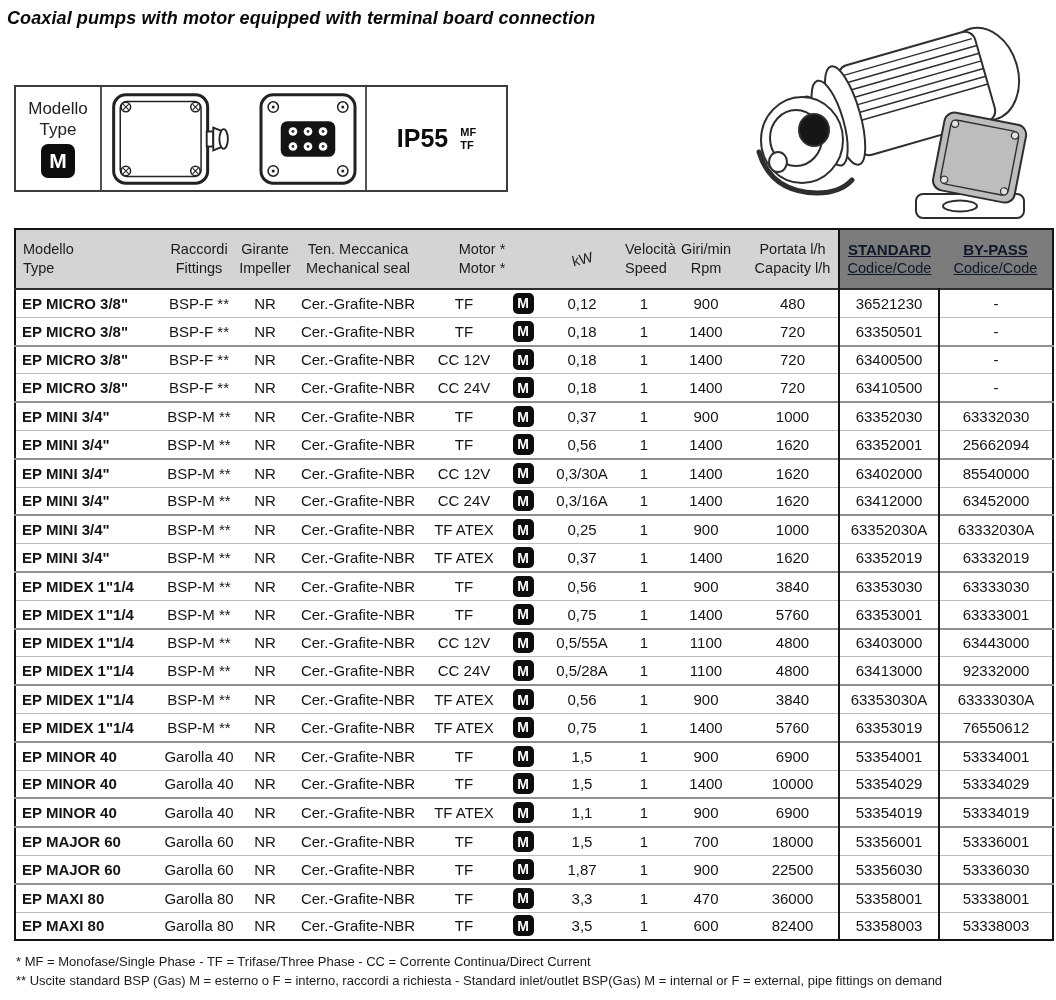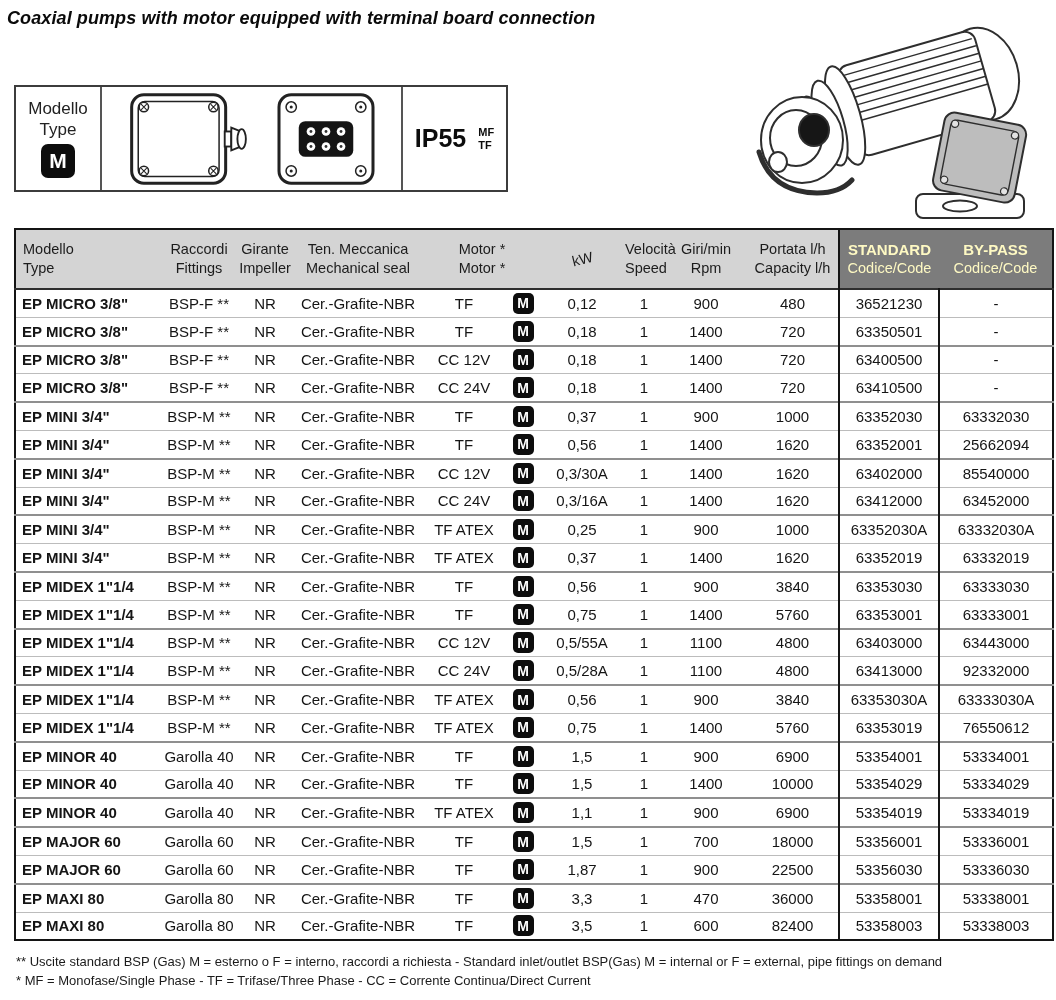--- a/index.html
+++ b/index.html
@@ -23,21 +23,21 @@
     width:86px;border-right:2px solid #555;box-sizing:border-box;
     display:flex;flex-direction:column;align-items:center;justify-content:center;
     font-size:17px;color:#222;line-height:1.2;
   }
   .m-badge{
     width:34px;height:34px;margin-top:4px;
     background:var(--badge-bg,#0d0d0d);border-radius:7px;color:#fff;
     font-weight:bold;font-size:21px;display:flex;align-items:center;justify-content:center;
   }
   .terminals-cell{flex:1;display:flex;align-items:center;justify-content:center;gap:26px;}
-  .ip-cell{width:105px;border-left:2px solid #555;box-sizing:border-box;display:flex;flex-direction:row;}
+  .ip-cell{width:141px;border-left:2px solid #555;box-sizing:border-box;display:flex;flex-direction:row;}
   .ip-row{flex:1;display:flex;align-items:center;justify-content:center;gap:12px;}
   .ip-row + .ip-row{border-top:1.5px solid #555;}
   .ip-code{font-size:25px;font-weight:bold;color:#0c0c0c;}
   .ip-motors{font-size:11px;font-weight:bold;line-height:1.15;color:#0c0c0c;}
   .ip-motors span{display:block;}
   
   .pump-art{position:absolute;left:738px;top:0;width:318px;height:226px;}
   
   .pump-table{
     position:absolute;left:14px;top:228px;width:1038px;
@@ -46,21 +46,21 @@
     font-size:15px;
   }
   .pump-table thead{border-bottom:2px solid #2e2e2e;}
   .pump-table th{
     background:var(--header-light,#d4d4d4);
     font-weight:normal;font-size:14.5px;color:#1c1c1c;
     height:58px;vertical-align:middle;text-align:center;padding:0 2px;line-height:1.3;
   }
   .pump-table th.left{text-align:left;padding-left:7px;}
   .pump-table th .h1,.pump-table th .h2{display:block;}
-  .pump-table th.dark{background:var(--header-dark,#7c7c7c);color:#fef9c3;}
+  .pump-table th.dark{background:var(--header-dark,#7c7c7c);color:#0f172a;text-decoration:underline;}
   .pump-table th.dark .h1{font-weight:bold;font-size:15px;}
   .kw-tilt{display:inline-block;transform:rotate(-14deg);}
   .pump-table tbody tr{border-top:1px solid #bcbcbc;}
   .pump-table tbody tr.group-start{border-top:2px solid #8f8f8f;}
   .pump-table tbody tr:first-child{border-top:none;}
   .pump-table td{
     height:26.8px;text-align:center;vertical-align:middle;color:#151515;
     padding:0 2px;white-space:nowrap;overflow:hidden;
   }
   .pump-table td.c-model{text-align:left;padding-left:6px;font-weight:bold;font-size:15px;}
@@ -620,17 +620,17 @@
       <td class="c-speed">1</td>
       <td class="c-rpm">600</td>
       <td class="c-capacity">82400</td>
       <td class="c-std">53358003</td>
       <td class="c-byp">53338003</td>
     </tr>
       </tbody>
   </table>
 
   <div class="footnotes">
+    <div>* MF = Monofase/Single Phase - TF = Trifase/Three Phase - CC = Corrente Continua/Direct Current</div>
     <div>** Uscite standard BSP (Gas) M = esterno o F = interno, raccordi a richiesta - Standard inlet/outlet BSP(Gas) M = internal or F = external, pipe fittings on demand</div>
-    <div>* MF = Monofase/Single Phase - TF = Trifase/Three Phase - CC = Corrente Continua/Direct Current</div>
   </div>
 
 </div>
 
 </body></html>

